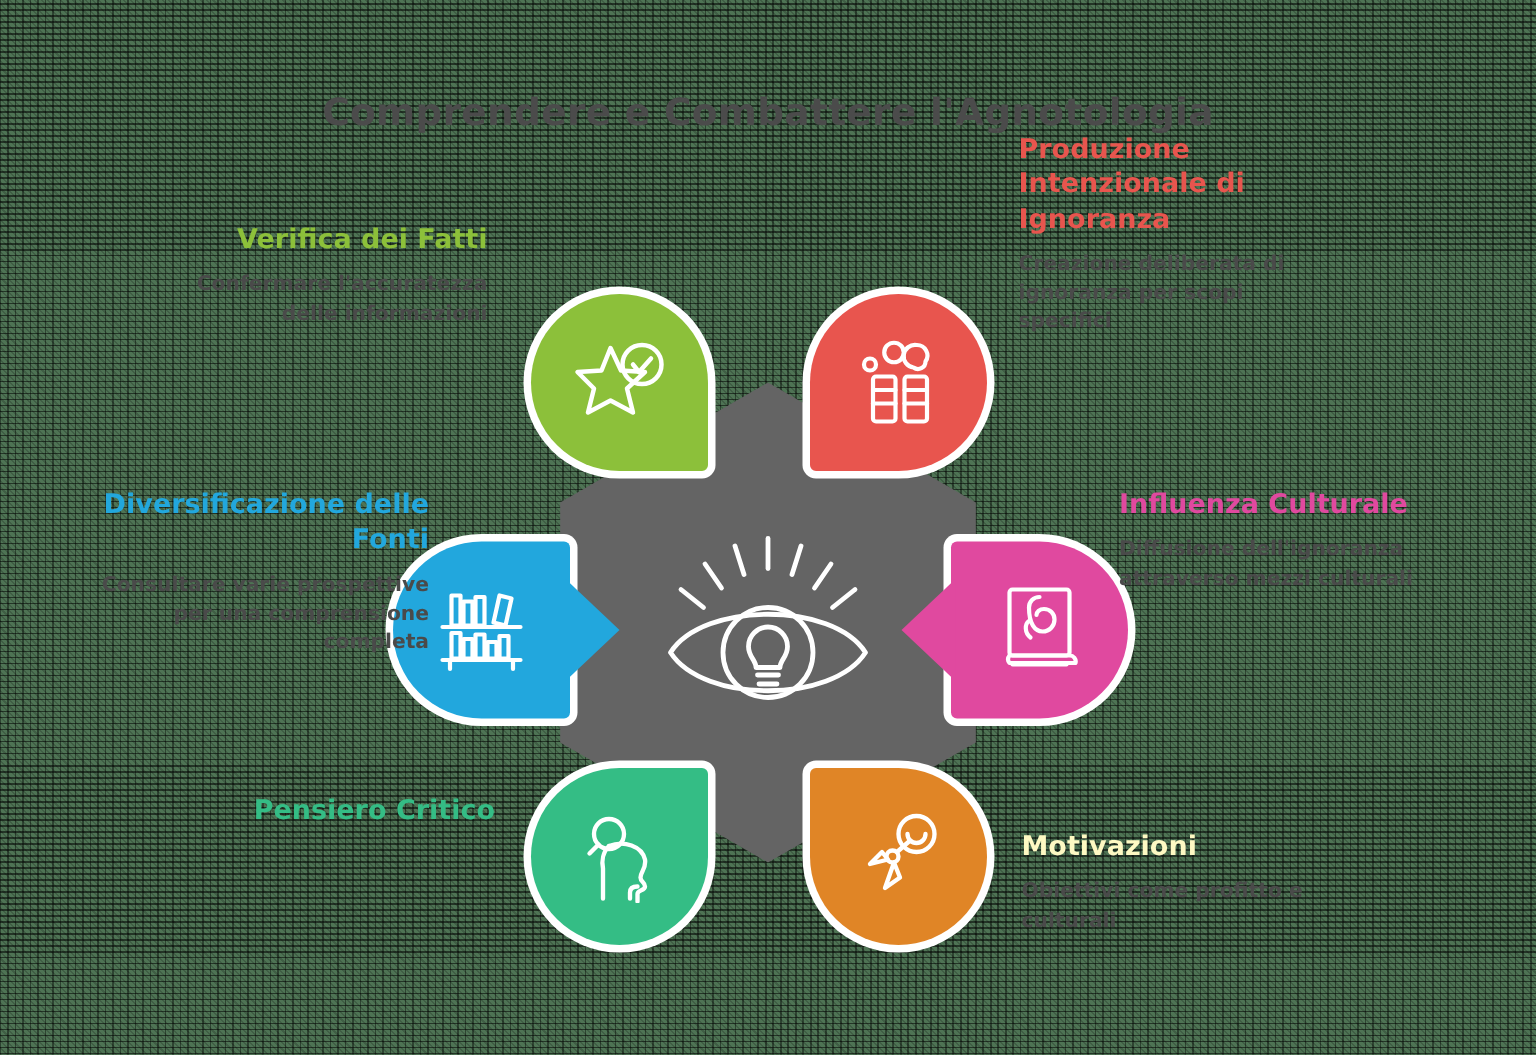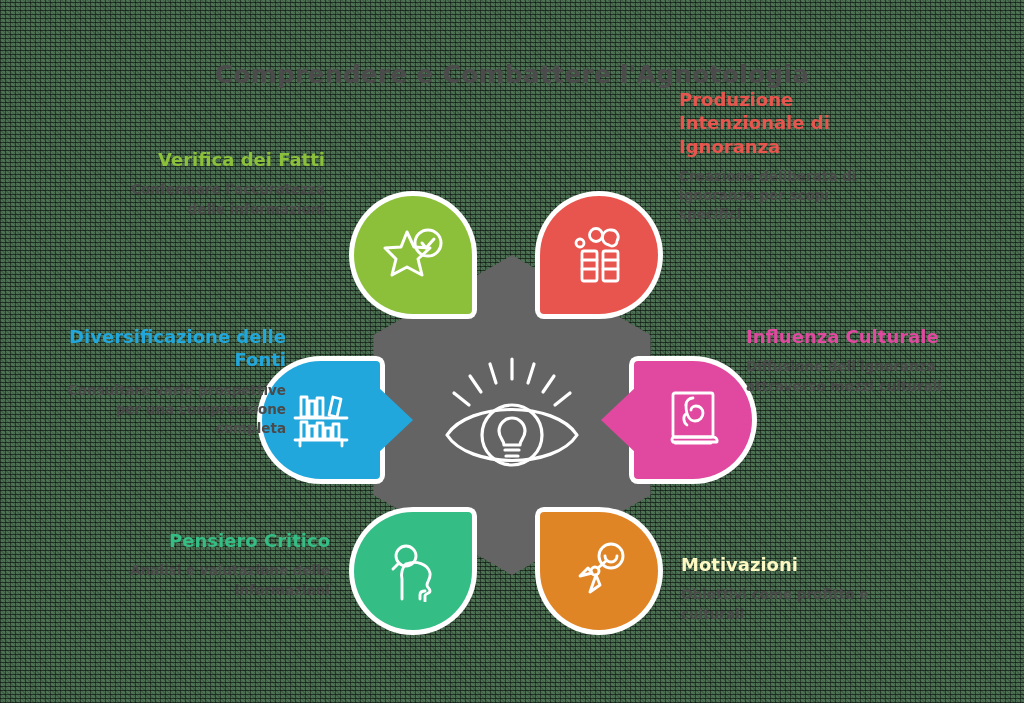--- a/index.html
+++ b/index.html
@@ -278,21 +278,20 @@
     <div class="desc">Consultare varie prospettive per una comprensione completa</div>
   </div>
 
   <div class="label-block" id="lbl-cult">
     <div class="head">Influenza Culturale</div>
     <div class="desc">Diffusione dell'ignoranza attraverso mezzi culturali</div>
   </div>
 
   <div class="label-block" id="lbl-crit">
     <div class="head">Pensiero Critico</div>
-    <div class="desc">Analisi e valutazione delle informazioni</div>
   </div>
 
   <div class="label-block" id="lbl-motiv">
     <div class="head">Motivazioni</div>
     <div class="desc">Obiettivi come profitto e culturali</div>
   </div>
 
 </div>
 
 </body></html>

